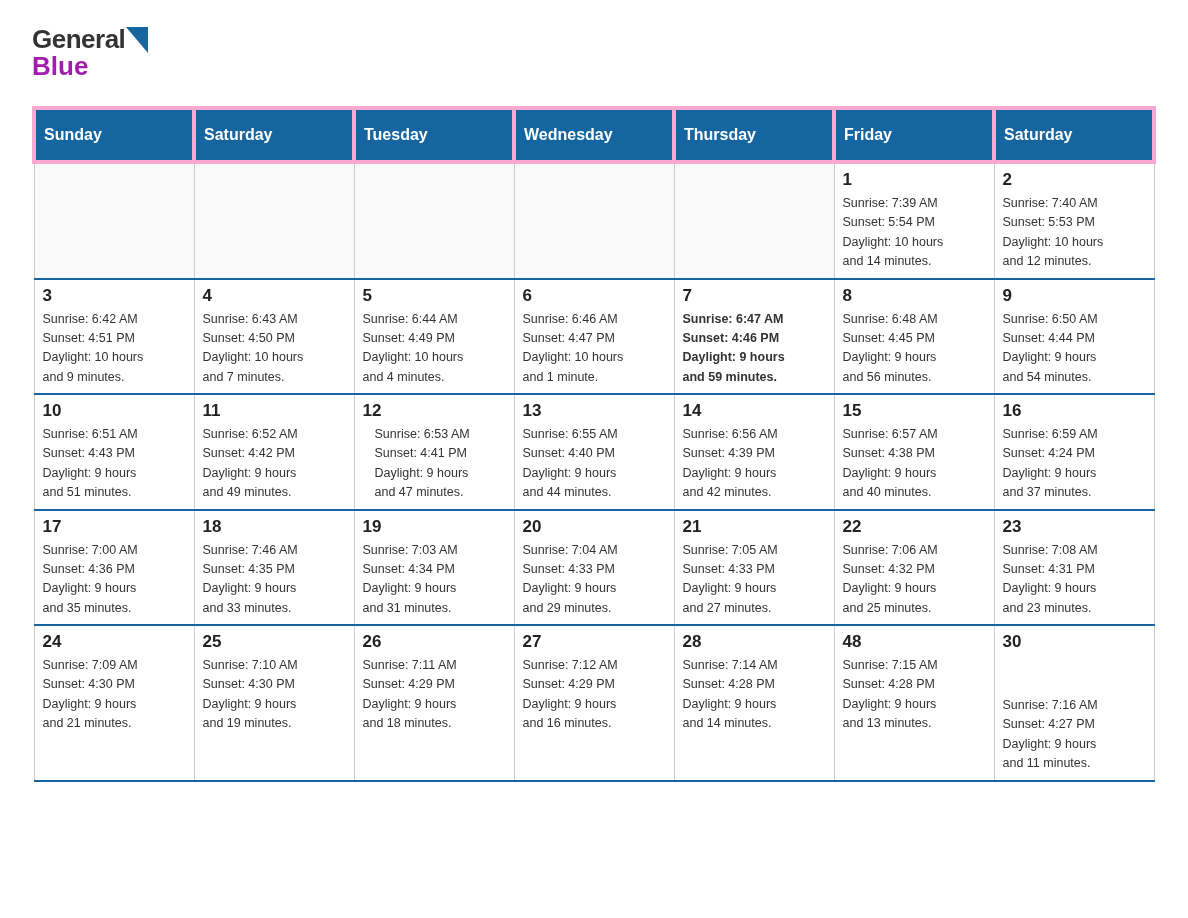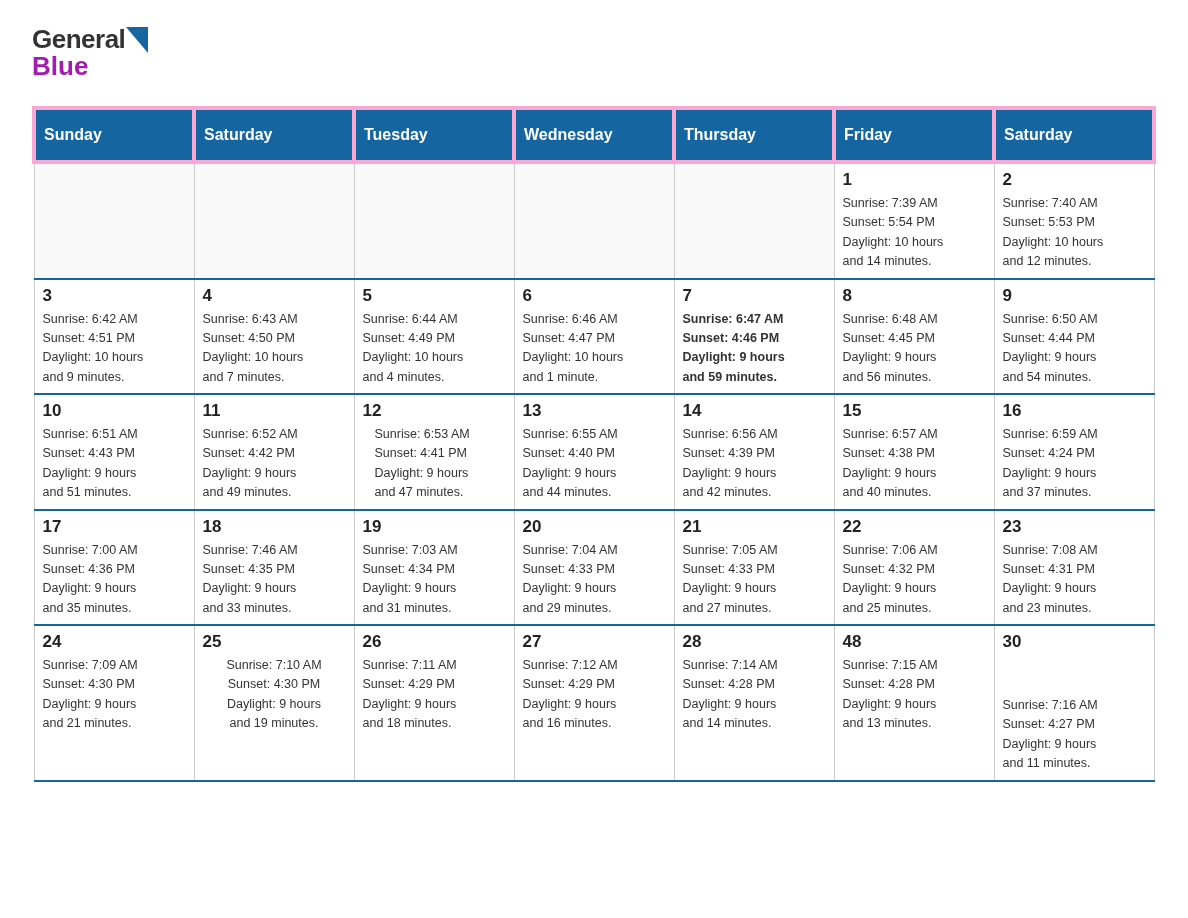--- a/index.html
+++ b/index.html
@@ -300,21 +300,21 @@
       <tr>
         <td>
           <div class="day-number">24</div>
           <div class="sun-info" style="white-space: pre-line;">Sunrise: 7:09 AM
 Sunset: 4:30 PM
 Daylight: 9 hours
 and 21 minutes.</div>
         </td>
         <td>
           <div class="day-number">25</div>
-          <div class="sun-info" style="white-space: pre-line; text-align: center;">Sunrise: 7:10 AM
+          <div class="sun-info" style="white-space: pre-line;">Sunrise: 7:10 AM
 Sunset: 4:30 PM
 Daylight: 9 hours
 and 19 minutes.</div>
         </td>
         <td>
           <div class="day-number">26</div>
           <div class="sun-info" style="white-space: pre-line;">Sunrise: 7:11 AM
 Sunset: 4:29 PM
 Daylight: 9 hours
 and 18 minutes.</div>

